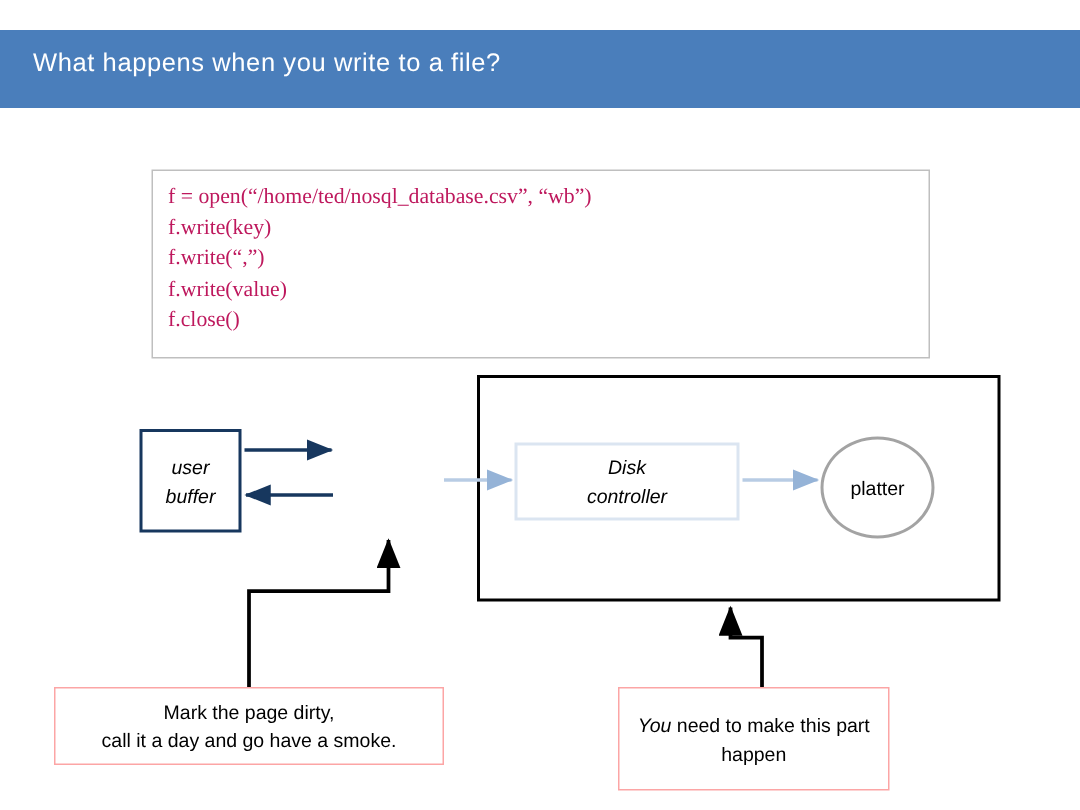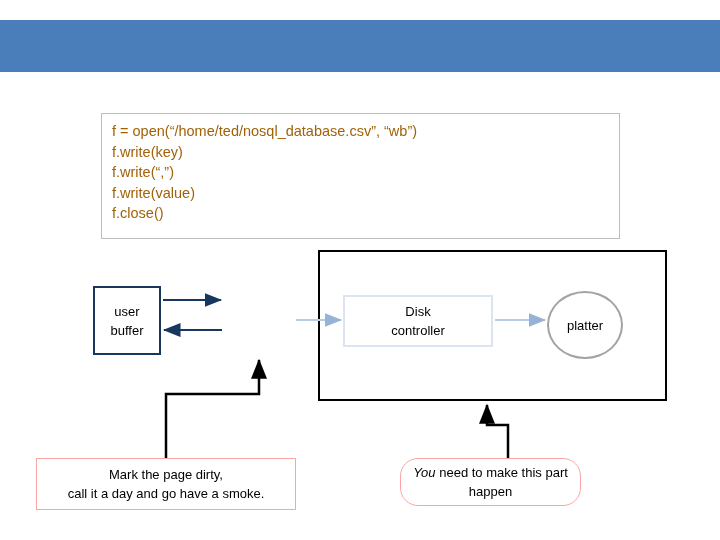--- a/index.html
+++ b/index.html
@@ -46,34 +46,35 @@
     width: 519px;
     height: 126px;
     border: 1px solid #bfbfbf;
     background: #ffffff;
     box-sizing: border-box;
   }
   .code-text {
     position: absolute;
     left: 112px;
     top: 121px;
-    font-family: Liberation Sans, sans-serif;
+    font-family: Liberation Serif, serif;
     font-size: 14.5px;
     line-height: 20.5px;
-    color: #a16207;
+    color: #be185d;
     white-space: pre;
   }
   
   .box {
     position: absolute;
     box-sizing: border-box;
     display: flex;
     align-items: center;
     justify-content: center;
     text-align: center;
+    font-style: italic;
   }
   .box-user {
     left: 93px;
     top: 286px;
     width: 68px;
     height: 69px;
     border: 2px solid #17375e;
     font-size: 13px;
     line-height: 19px;
     color: #000000;
@@ -135,45 +136,45 @@
     color: #000000;
     padding: 0 6px;
   }
   .callout-left {
     left: 36px;
     top: 458px;
     width: 260px;
     height: 52px;
   }
   .callout-right {
-    left: 400px;
+    left: 412px;
     top: 458px;
     width: 181px;
-    height: 48px;
-    border-radius: 18px;
+    height: 69px;
   }
   .callout-right .ital {
     font-style: italic;
   }
   
   .arrows {
     position: absolute;
     left: 0;
     top: 0;
     width: 720px;
     height: 540px;
     pointer-events: none;
   }
 </style>
 </head>
 <body>
 
 <div class="slide">
 
   <div class="title-band"></div>
+  <div class="title-text">What happens when you write to a file?</div>
 
   <div class="code-box"></div>
   <div class="code-text">f = open(“/home/ted/nosql_database.csv”, “wb”)
 f.write(key)
 f.write(“,”)
 f.write(value)
 f.close()</div>
 
   <div class="box box-outer"></div>
 

